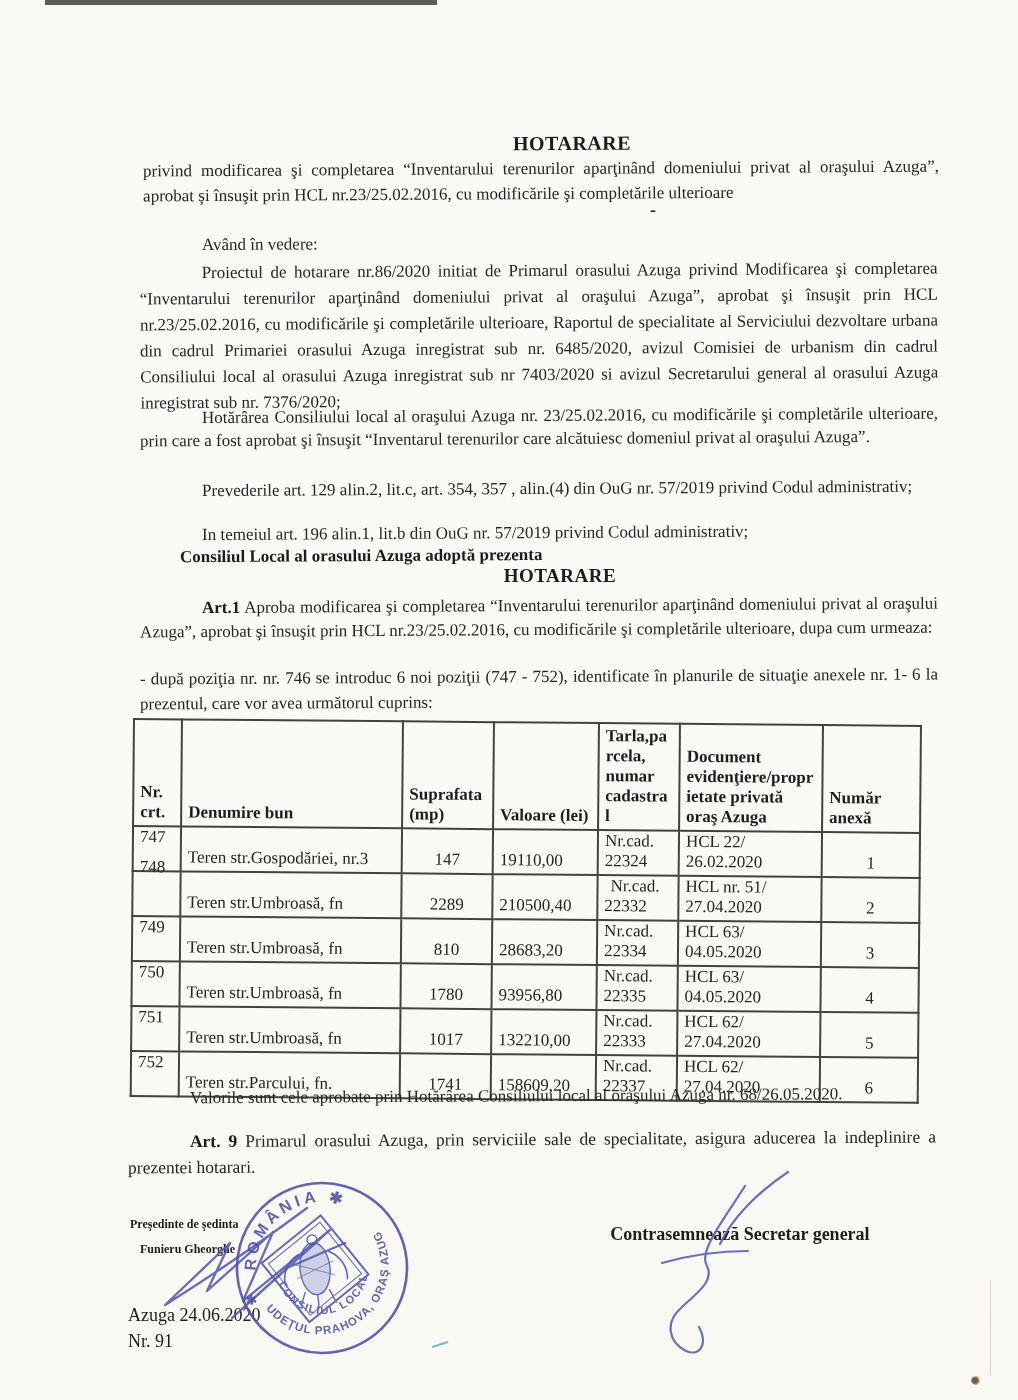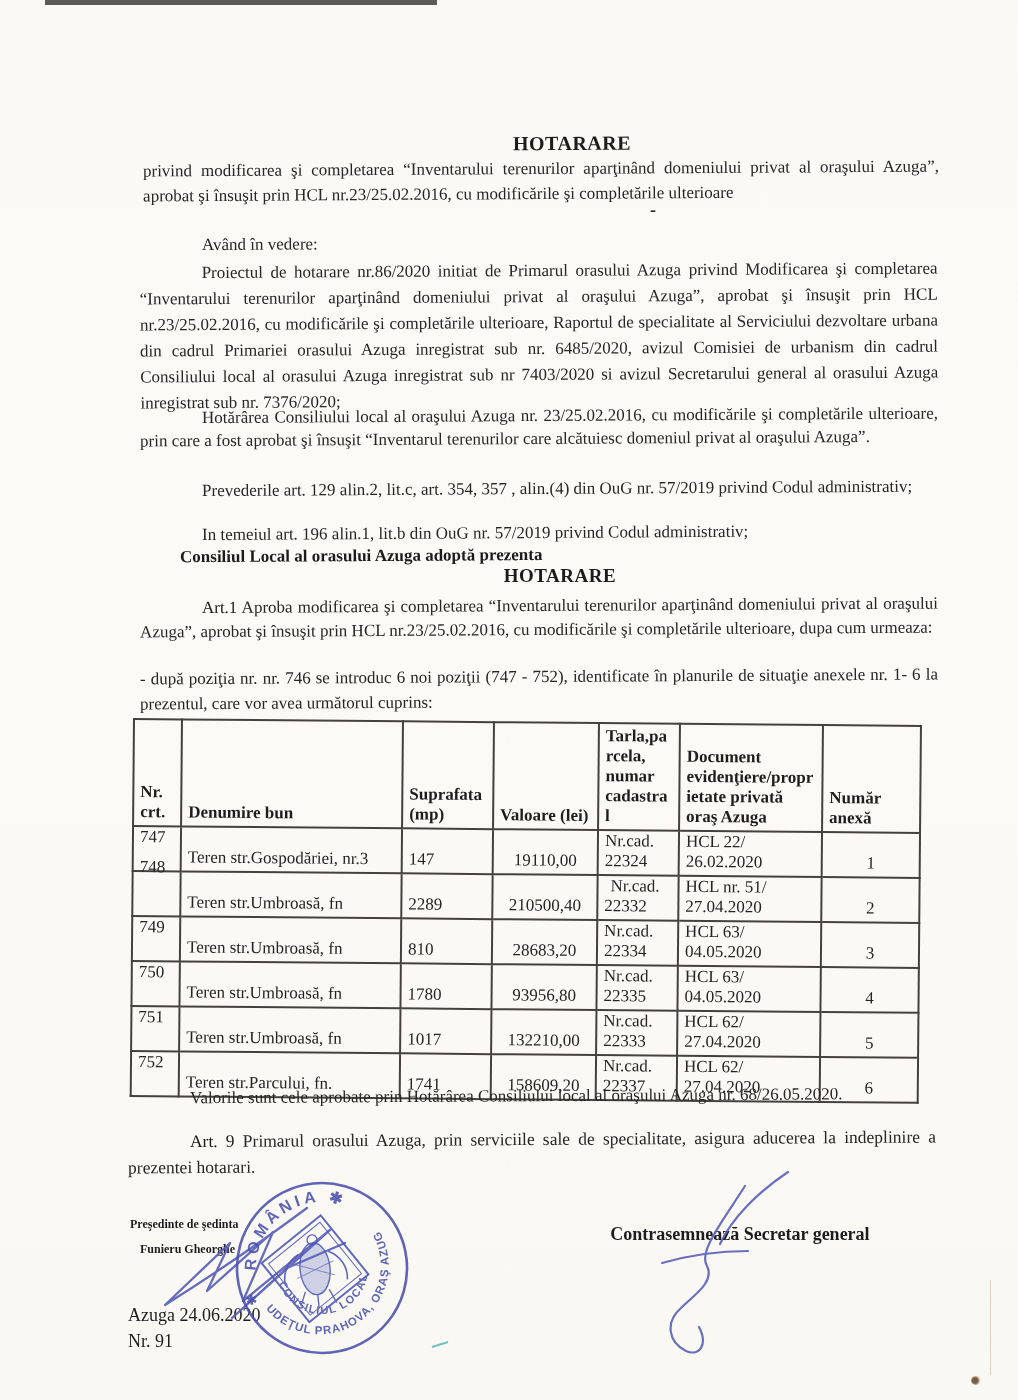--- a/index.html
+++ b/index.html
@@ -14,35 +14,35 @@
   .dash{left:650px;top:200px;font-size:18px;font-weight:bold;}
   .having{left:140px;top:233px;width:798px;font-size:17px;text-indent:62px;}
   .p1{left:140px;top:258px;width:798px;font-size:17px;line-height:26px;text-align:justify;text-indent:62px;}
   .p2{left:140px;top:404px;width:798px;font-size:17px;line-height:23px;text-align:justify;text-indent:62px;}
   .p3{left:140px;top:477px;width:798px;font-size:17px;line-height:23px;text-align:justify;text-indent:62px;}
   .p4{left:140px;top:521px;width:798px;font-size:17px;line-height:23px;text-indent:62px;}
   .adopt{left:140px;top:545px;width:798px;font-size:17px;font-weight:bold;text-indent:40px;color:#1c1c1c;}
   .title2{left:140px;top:565px;width:800px;text-align:center;padding-left:20px;font-weight:bold;font-size:19px;color:#1c1c1c;letter-spacing:.5px;}
   .art1{left:140px;top:594px;width:798px;font-size:17px;line-height:24px;text-align:justify;text-indent:62px;}
   .bullet{left:140px;top:664px;width:798px;font-size:17px;line-height:25px;text-align:justify;}
-  .blabel{font-weight:normal;color:#1b1b1b;margin-top:20px;}
+  .blabel{font-weight:bold;color:#1b1b1b;margin-top:20px;}
   table.inv{left:133px;top:718px;width:787px;border-collapse:collapse;table-layout:fixed;font-size:17px;line-height:20px;transform:rotate(0.5deg);transform-origin:0 0;color:#242424;}
   table.inv td,table.inv th{border:2px solid #45423e;padding:0 6px 3px 6px;overflow:visible;}
   table.inv th{font-weight:bold;text-align:left;vertical-align:bottom;word-break:break-word;color:#1d1d1d;}
   tr.hrow{height:107px;}
   tr.drow{height:43px;}
   .c-nr{width:48px;} .c-name{width:221px;} .c-area{width:91px;} .c-val{width:105px;}
   .c-cad{width:81px;} .c-doc{width:143px;} .c-anx{width:98px;}
   th.th-area{text-align:right;}
   td.nr{vertical-align:top;padding-top:8px;}
   td.nr-mid{padding-top:13px;}
   td.nr-up>div{margin-top:-15px;}
   td.name,td.area,td.val{vertical-align:bottom;}
-  td.area{text-align:left;padding-right:20px;}
-  td.val{text-align:center;padding-right:12px;}
+  td.area{text-align:center;padding-right:20px;}
+  td.val{text-align:left;padding-right:12px;}
   td.cad,td.doc{vertical-align:middle;padding-top:1px;}
   td.anx{vertical-align:bottom;text-align:center;padding-bottom:2px;}
   .note{left:190px;top:1086px;width:740px;font-size:17px;}
   .art2{left:128px;top:1126px;width:808px;font-size:17.5px;line-height:26px;text-align:justify;text-indent:62px;}
   .sigL{left:130px;top:1212px;font-weight:bold;font-size:12px;line-height:25px;color:#1d1d1d;}
   .sigL .nm{padding-left:10px;}
   .sigR{left:595px;top:1222px;font-weight:bold;font-size:18px;line-height:25px;color:#1d1d1d;text-align:center;width:290px;}
   .dateB{left:128px;top:1302px;font-weight:normal;font-size:18px;line-height:26px;color:#1d1d1d;}
   svg.overlay{position:absolute;left:0;top:0;pointer-events:none;}
   .edgeline{left:990px;top:1280px;width:1px;height:95px;background:#d9d2c4;}

